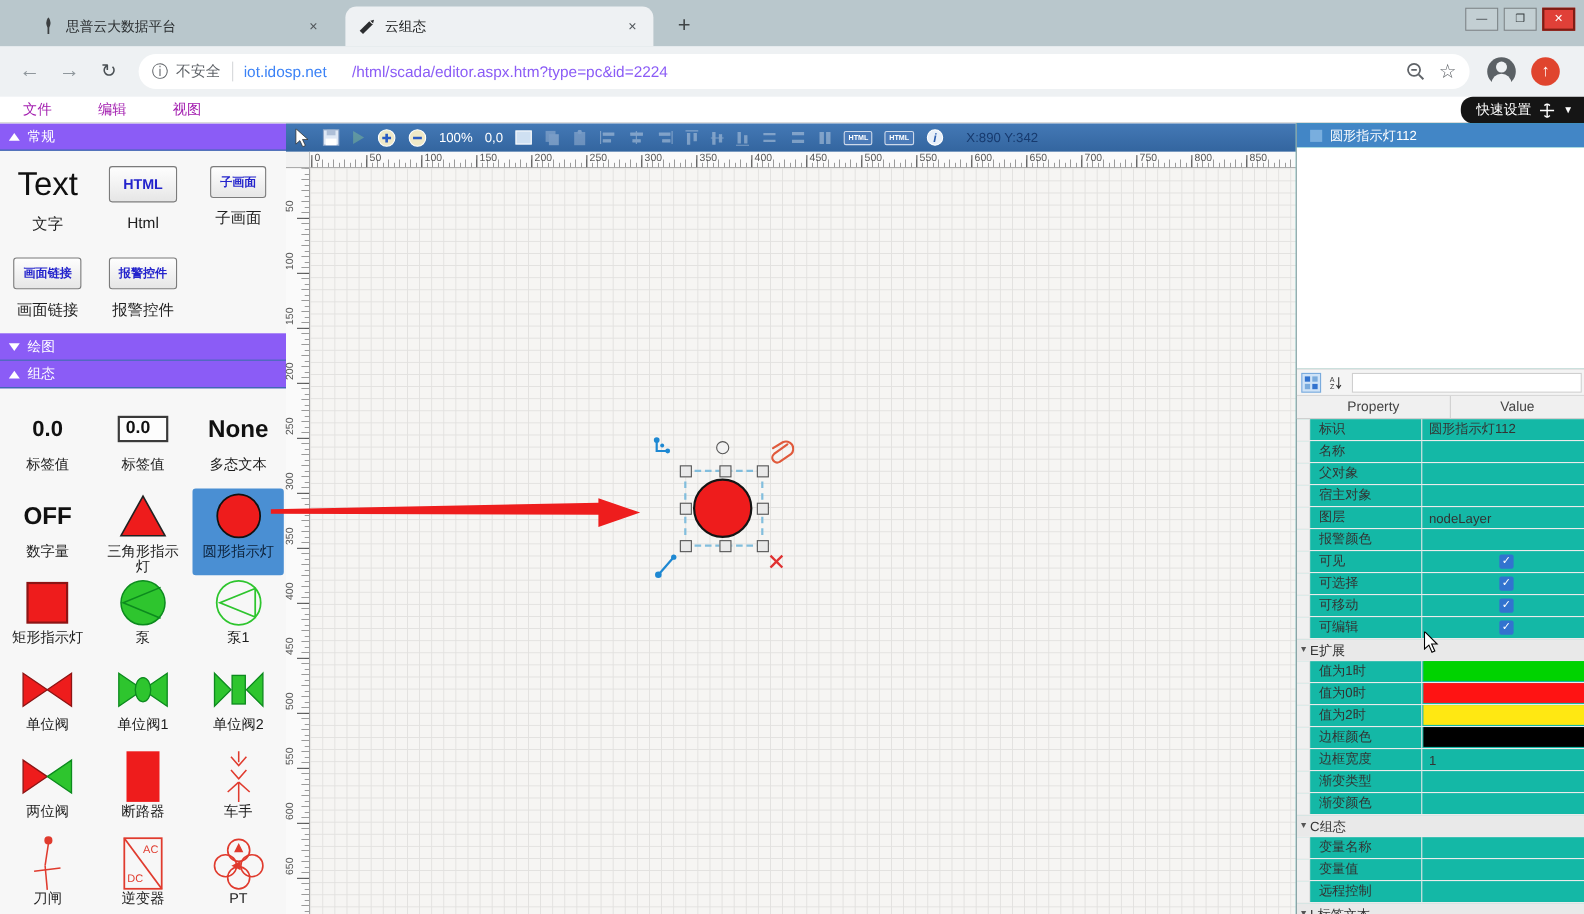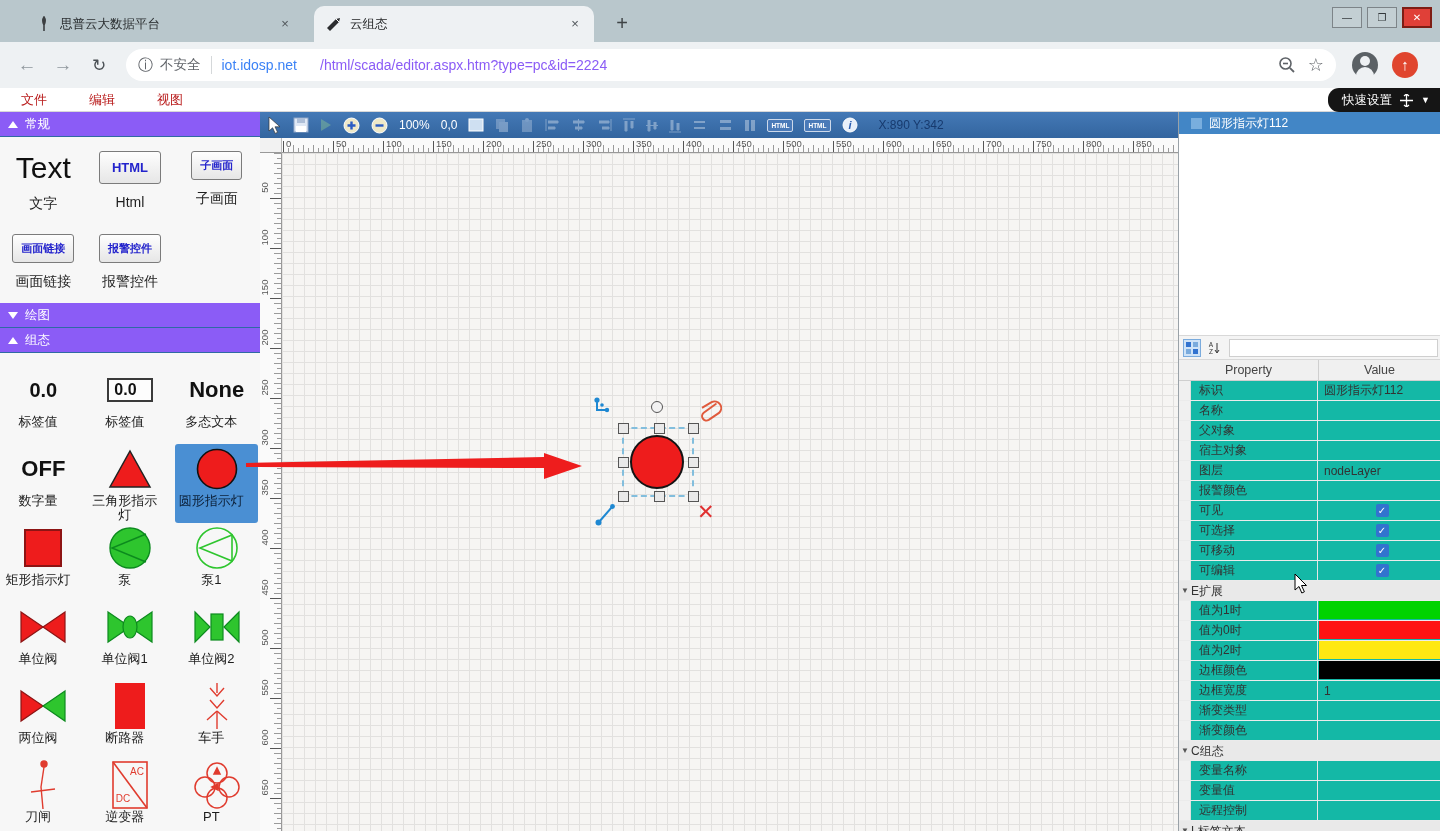--- a/index.html
+++ b/index.html
@@ -27,42 +27,42 @@
   .url-text { font-size:14px; margin-left:10px; white-space:nowrap; overflow:hidden; flex:1; }
   .url-domain { color:#3b82f6; }
   .url-path { color:#8b5cf6;margin-left:23px; }
   .urlico { color:#5f6368; margin-left:12px; flex:none; }
   .avatar { width:26px; height:26px; border-radius:50%; background:#5b6165; margin-left:16px; position:relative; flex:none; }
   .avatar:before { content:""; position:absolute; left:8px; top:4px; width:10px; height:10px; border-radius:50%; background:#eef1f3; }
   .avatar:after { content:""; position:absolute; left:4px; top:15px; width:18px; height:12px; border-radius:9px 9px 0 0; background:#eef1f3; }
   .updbtn { width:26px; height:26px; border-radius:50%; background:#e0452e; color:#fff; font-size:15px; font-weight:bold; text-align:center; line-height:25px; margin-left:14px; flex:none; }
 
   .menubar { height:24px; background:#fff; border-bottom:1px solid #d8d8d8; display:flex; align-items:center; position:relative; }
-  .menuitem { font-size:13px; color:#b91c1c; padding:0 21px; }
+  .menuitem { font-size:13px; color:#a21caf; padding:0 21px; }
   .quickbar { position:absolute; right:0; top:0; height:24px; background:#151515; border-radius:11px 0 0 11px; color:#fff; display:flex; align-items:center; padding:0 10px 0 14px; gap:8px; }
   .quickbar .ql { font-size:12.5px; }
   .quickbar .dn { font-size:9px; }
 
   
   .workarea { height:719px; display:flex; }
 
   
   .sidebar { width:260px; flex:none; background:#f7f7f7; display:flex; flex-direction:column; overflow:hidden; }
   .sechdr { height:25px; flex:none; background:#8b5cf6; border-bottom:1px solid #2f6aa3; color:#fff; font-size:12.5px; display:flex; align-items:center; padding-left:8px; gap:7px; }
   .tri-up { width:0; height:0; border-left:5px solid transparent; border-right:5px solid transparent; border-bottom:7px solid #fff; }
   .tri-dn { width:0; height:0; border-left:5px solid transparent; border-right:5px solid transparent; border-top:7px solid #fff; }
   .gen-grid { height:166px; flex:none; display:grid; grid-template-columns:repeat(3,1fr); grid-auto-rows:83px; padding-top:6px; }
   .gcell { display:flex; flex-direction:column; align-items:center; justify-content:flex-start; gap:10px; padding-top:8px; }
   .glabel { font-size:14px; color:#1f1f1f; }
   .tsample { font-size:30px; color:#101010; line-height:34px; }
   .mini3d { border:1px solid #7b7b7b; border-radius:3px; background:linear-gradient(#fefefe,#e6e6e6); color:#2323cc; font-weight:bold; font-size:11px; padding:6px 8px; min-width:46px; }
   .mini3d.big { font-size:13px; padding:8px 12px; }
 
   .widget-grid { flex:1; display:grid; grid-template-columns:repeat(3,1fr); grid-auto-rows:79px; padding-top:12px; overflow:hidden; }
-  .wcell { display:flex; flex-direction:column; justify-content:flex-start; border-radius:3px; margin:0 2px; }
+  .wcell { display:flex; flex-direction:column; align-items:center; justify-content:flex-start; border-radius:3px; margin:0 2px; }
   .wcell .wicon { height:50px; display:flex; align-items:center; justify-content:center; flex:none; }
   .wcell .wlabel { font-size:13px; line-height:14px; color:#1c1c1c; text-align:center; max-width:72px; }
   .wcell.sel { background:#4a8fd3; }
   .wcell.sel .wlabel { color:#0c2038; }
   .ws20 { font-size:20px; font-weight:bold; color:#111; }
   .ws22 { font-size:22px; font-weight:bold; color:#111; }
   .wbox { font-size:16px; font-weight:bold; color:#111; border:2px solid #3a3a3a; background:#fdfdfd; padding:1px 14px 1px 5px; }
 
   
   .canvas-col { width:918px; flex:none; display:flex; flex-direction:column; }
@@ -105,21 +105,21 @@
   .pt-ico { width:18px; height:18px; font-size:10px; display:flex; align-items:center; justify-content:center; color:#333; }
   .pt-ico.on { background:#cfe3f7; border:1px solid #7aabdd; }
   .pt-input { height:18px; flex:1; margin:0 2px; background:#fff; border:1px solid #cfcfcf; }
   .pg-headrow { height:21px; flex:none; display:flex; background:#f0f0f0; border-bottom:1px solid #cfcfcf; font-size:12.5px; color:#444; }
   .pg-hcell { display:flex; align-items:center; justify-content:center; }
   .pg-hcell.c1 { width:140px; border-right:1px solid #cfcfcf; }
   .pg-hcell.c2 { flex:1; }
   .prows { flex:1; overflow:hidden; }
   .prow { height:20px; display:flex; border-bottom:1px solid #ebebeb; font-size:12px; color:#333; }
   .gut { width:12px; flex:none; background:#f0f0f0; border-right:1px solid #e0e0e0; }
-  .plab { width:127px; flex:none; display:flex; align-items:center; padding-left:8px; border-right:1px solid #e6e6e6; }
+  .plab { width:102px; flex:none; display:flex; align-items:center; padding-left:8px; border-right:1px solid #e6e6e6; }
   .pval { flex:1; display:flex; align-items:center; padding-left:6px; position:relative; }
   .prow.group { background:#e9e9e9; color:#333; }
   .prow.group .garr { width:12px; text-align:center; font-size:8px; color:#555; line-height:20px; flex:none; }
   .cbx { width:13px; height:13px; background:#3273cf; border-radius:2px; color:#fff; font-size:10px; font-weight:bold; line-height:13px; text-align:center; margin:0 auto; }
   .swatch { position:absolute; left:1px; top:0; right:0; bottom:1px; }
 
   .annot-arrow { position:absolute; left:246px; top:452px; pointer-events:none; z-index:50; }
   .mcursor { position:absolute; z-index:60; pointer-events:none; }
 </style>
 </head>

